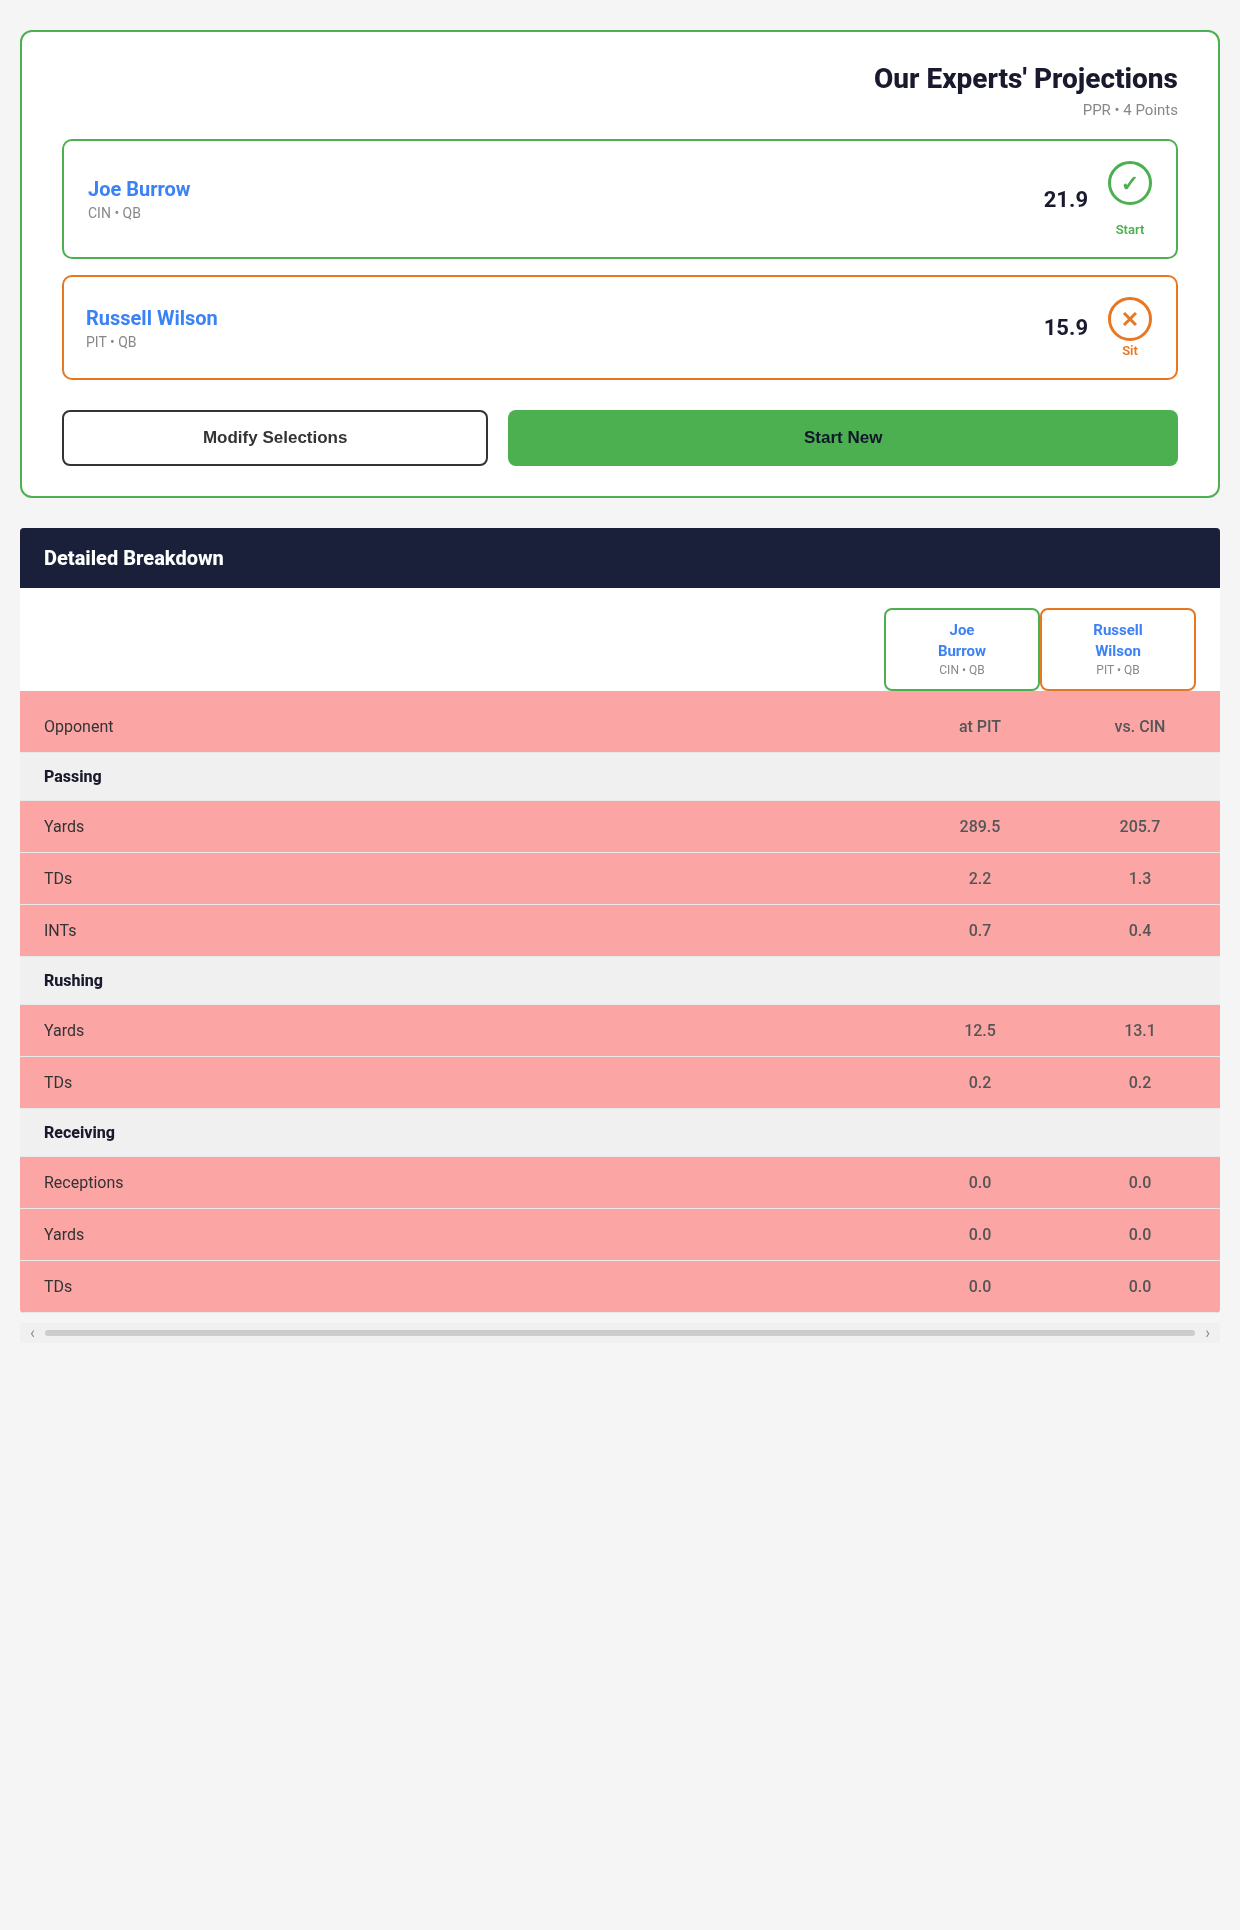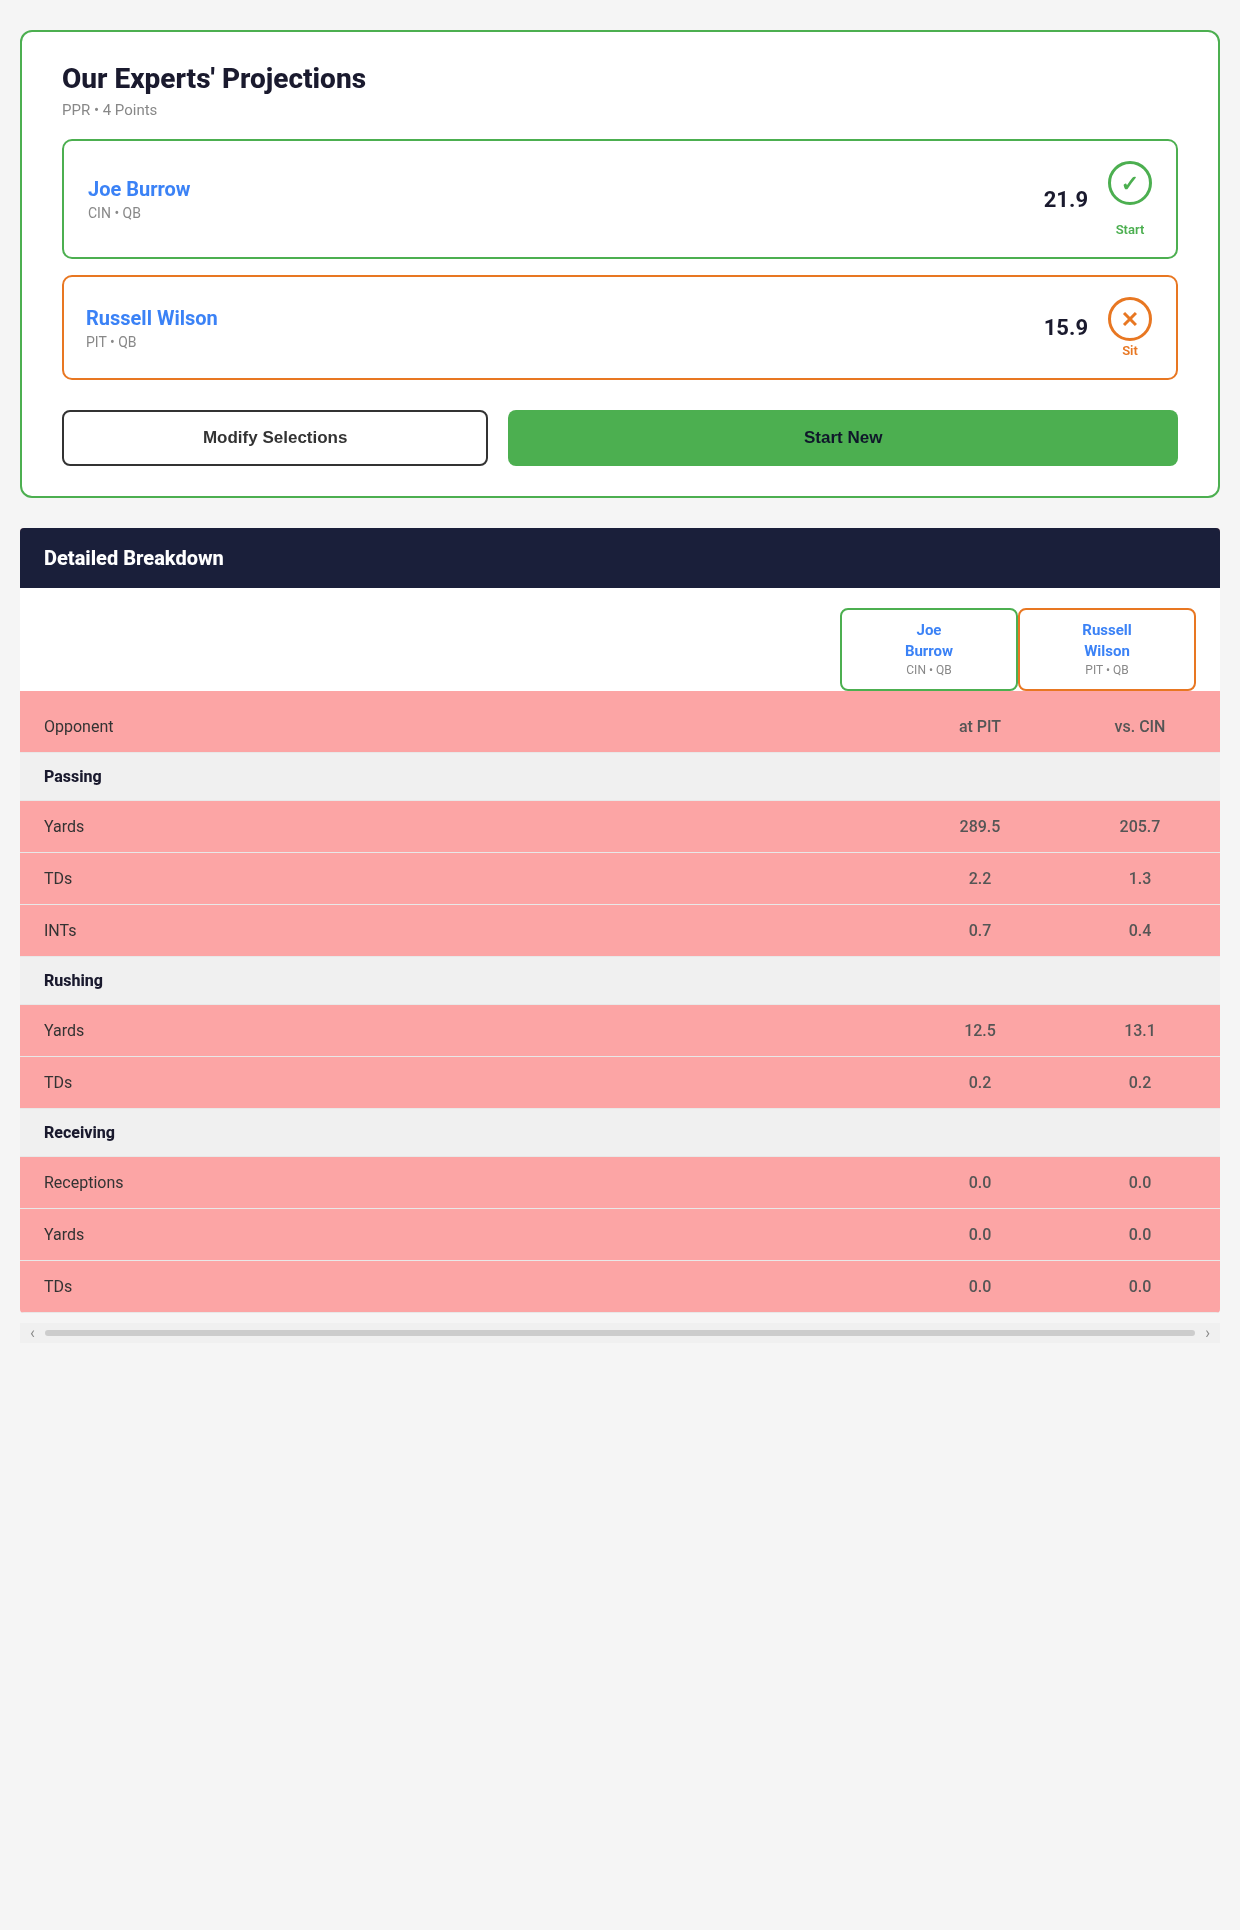--- a/index.html
+++ b/index.html
@@ -25,21 +25,21 @@
     
     .projection-card {
       background: #ffffff;
       border: 2px solid #4caf50;
       border-radius: 12px;
       padding: 30px 40px 30px 40px;
       margin-bottom: 30px;
     }
 
     .projection-header {
-      text-align: left;
+      text-align: right;
       margin-bottom: 20px;
     }
 
     .projection-title {
       font-size: 28px;
       font-weight: 800;
       color: #1a1a2e;
       margin-bottom: 6px;
     }
 
@@ -206,21 +206,21 @@
       justify-content: flex-end;
       gap: 0;
       background: #fff;
     }
 
     .col-header-spacer {
       flex: 1;
     }
 
     .col-header-player {
-      width: 178px;
+      width: 156px;
       text-align: center;
     }
 
     .player-col-box {
       border-radius: 8px;
       padding: 10px 14px;
       text-align: center;
       font-size: 15px;
       font-weight: 700;
       line-height: 1.4;

